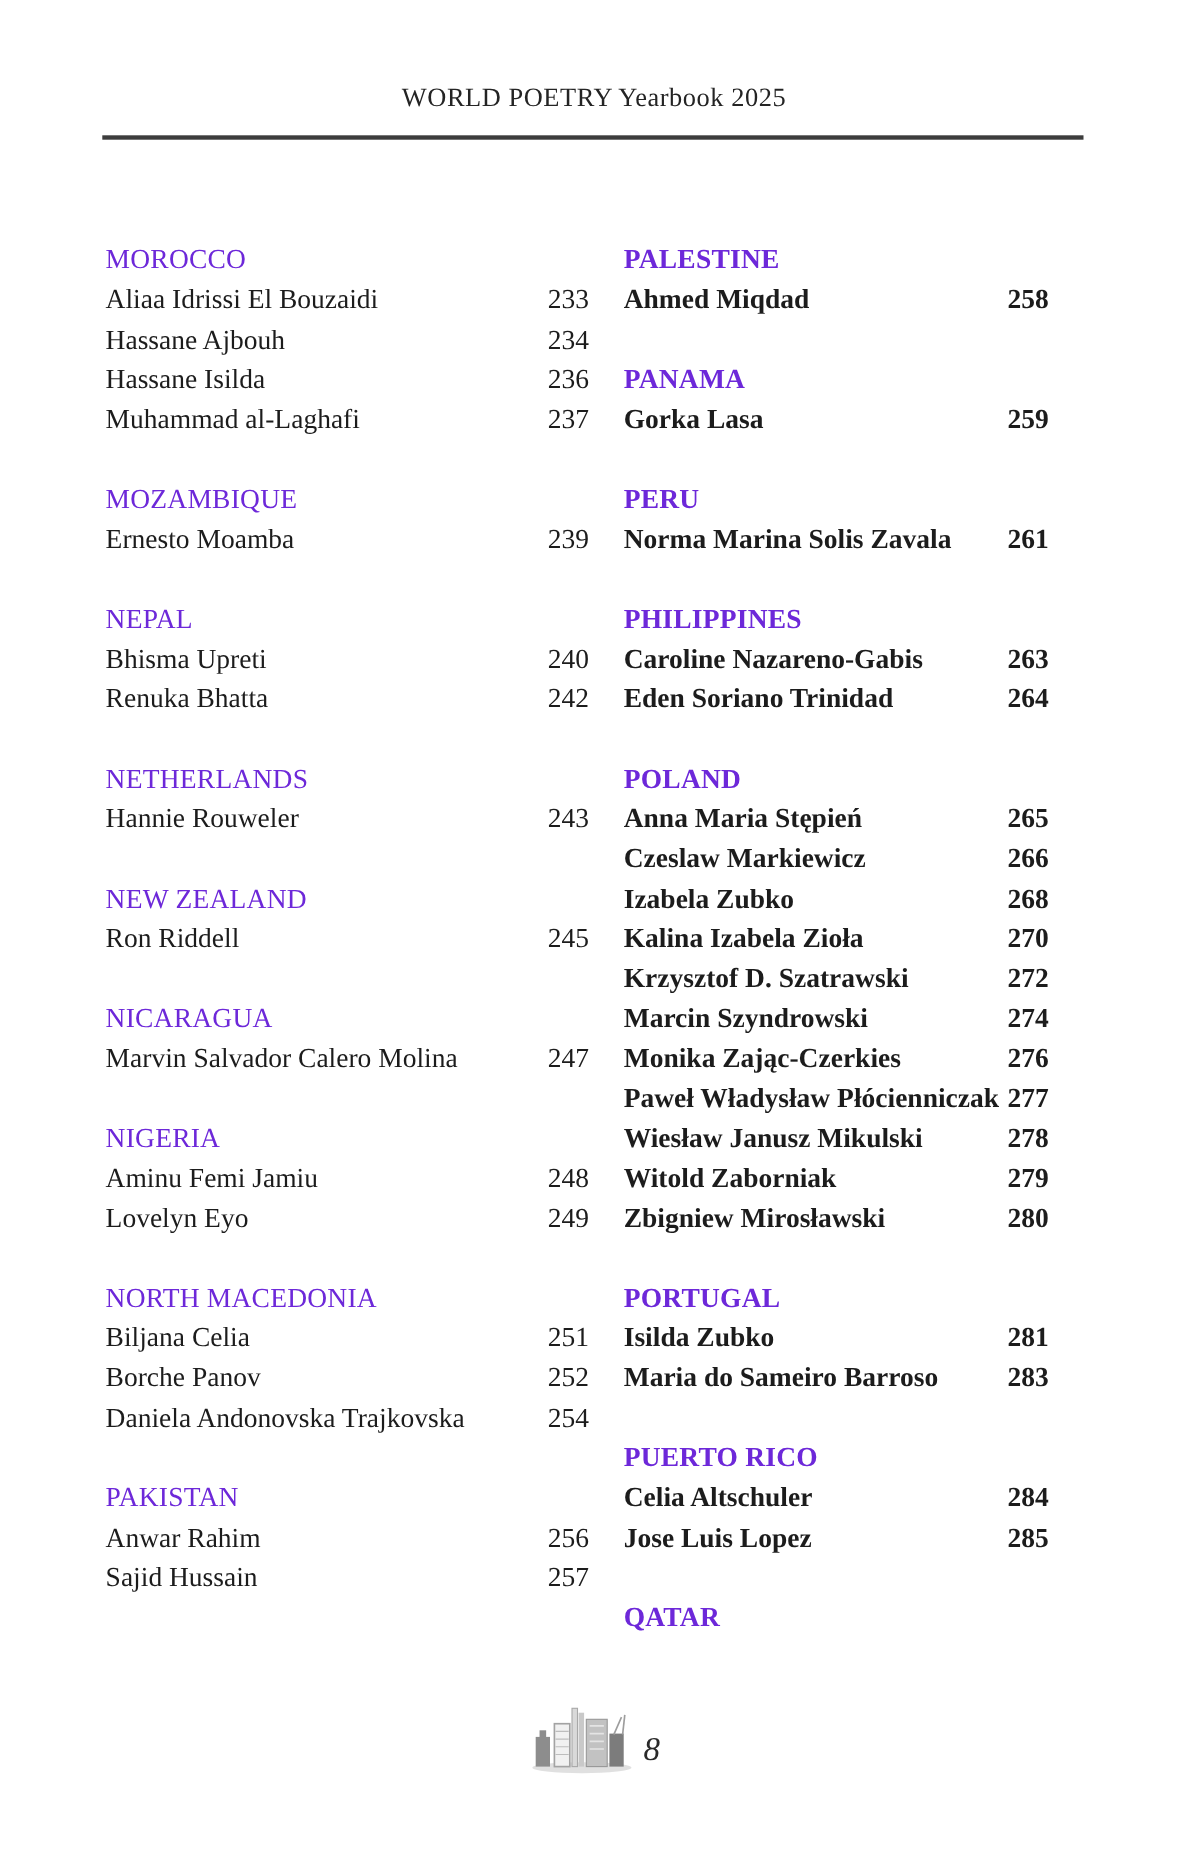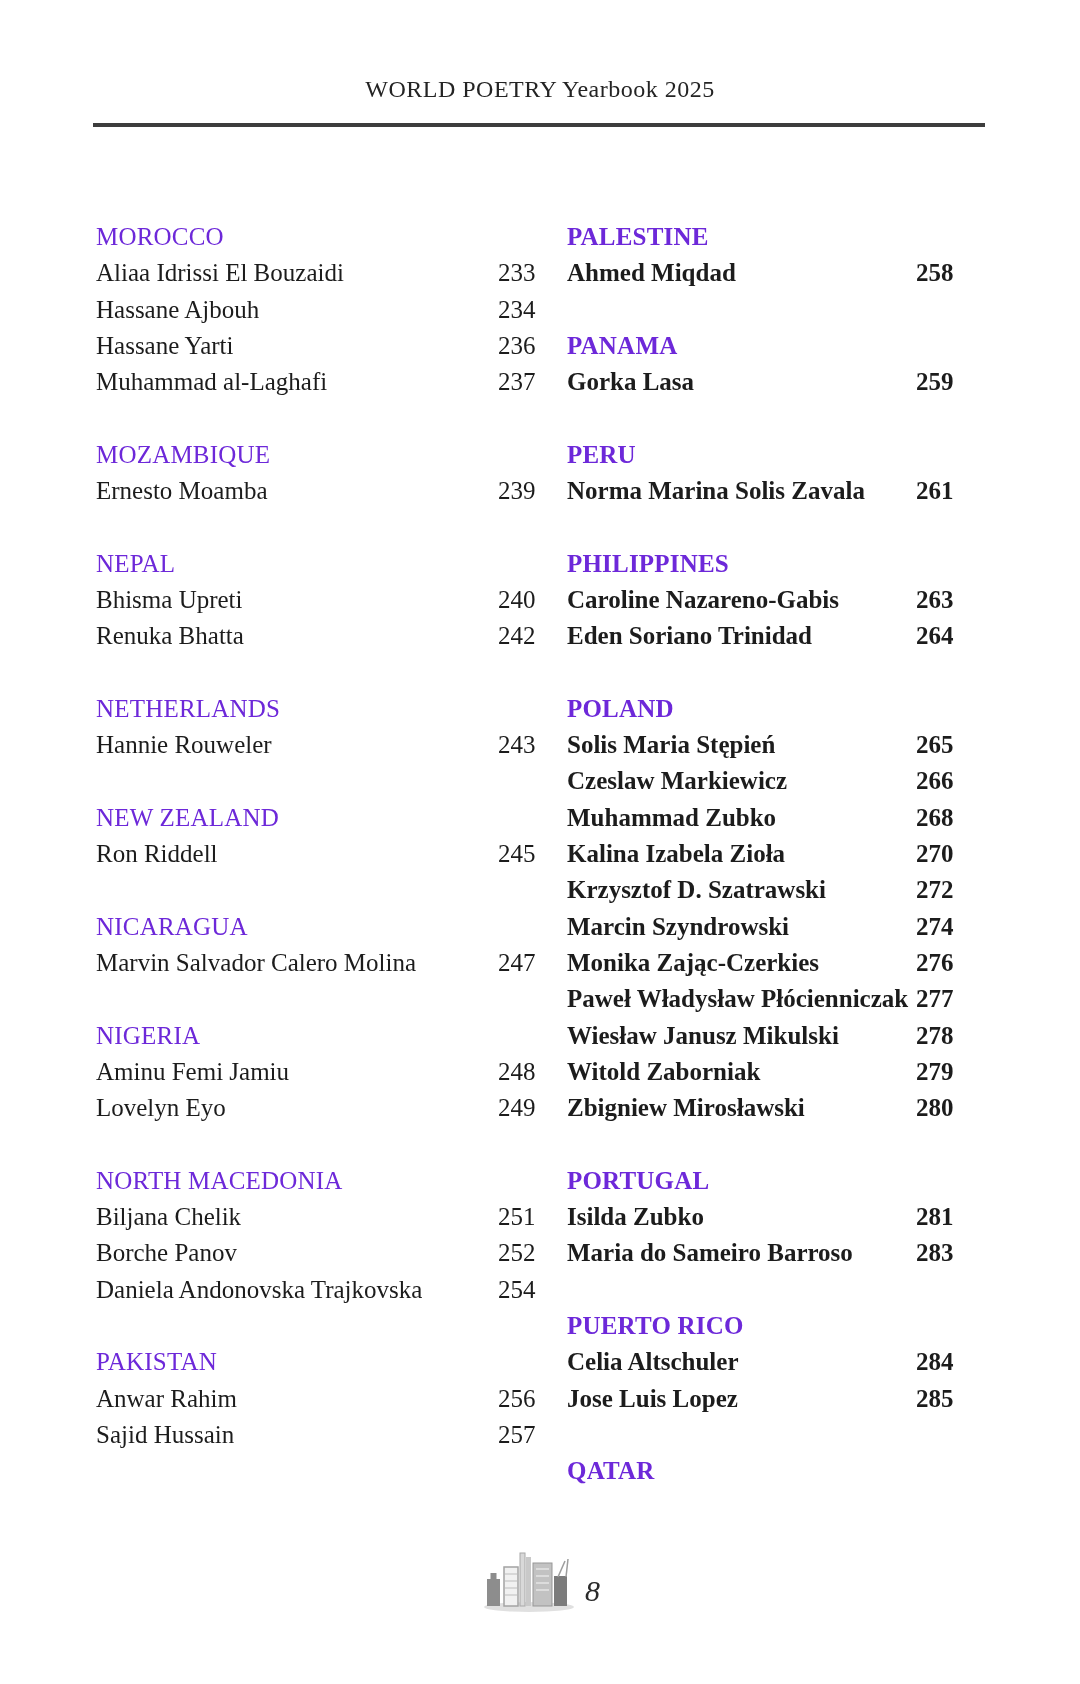--- a/index.html
+++ b/index.html
@@ -45,21 +45,21 @@
 
 <div class="page">
 
   <div class="title">WORLD POETRY Yearbook 2025</div>
   <div class="rule"></div>
 
   <div class="col col-left" id="col-left">
       <div class="row country">MOROCCO</div>
       <div class="row entry"><span class="author-name">Aliaa Idrissi El Bouzaidi</span><span class="page-num">233</span></div>
       <div class="row entry"><span class="author-name">Hassane Ajbouh</span><span class="page-num">234</span></div>
-      <div class="row entry"><span class="author-name">Hassane Yarti</span><span class="page-num">236</span></div>
+      <div class="row entry"><span class="author-name">Hassane Isilda</span><span class="page-num">236</span></div>
       <div class="row entry"><span class="author-name">Muhammad al-Laghafi</span><span class="page-num">237</span></div>
       <div class="row spacer"></div>
       <div class="row country">MOZAMBIQUE</div>
       <div class="row entry"><span class="author-name">Ernesto Moamba</span><span class="page-num">239</span></div>
       <div class="row spacer"></div>
       <div class="row country">NEPAL</div>
       <div class="row entry"><span class="author-name">Bhisma Upreti</span><span class="page-num">240</span></div>
       <div class="row entry"><span class="author-name">Renuka Bhatta</span><span class="page-num">242</span></div>
       <div class="row spacer"></div>
       <div class="row country">NETHERLANDS</div>
@@ -69,21 +69,21 @@
       <div class="row entry"><span class="author-name">Ron Riddell</span><span class="page-num">245</span></div>
       <div class="row spacer"></div>
       <div class="row country">NICARAGUA</div>
       <div class="row entry"><span class="author-name">Marvin Salvador Calero Molina</span><span class="page-num">247</span></div>
       <div class="row spacer"></div>
       <div class="row country">NIGERIA</div>
       <div class="row entry"><span class="author-name">Aminu Femi Jamiu</span><span class="page-num">248</span></div>
       <div class="row entry"><span class="author-name">Lovelyn Eyo</span><span class="page-num">249</span></div>
       <div class="row spacer"></div>
       <div class="row country">NORTH MACEDONIA</div>
-      <div class="row entry"><span class="author-name">Biljana Chelik</span><span class="page-num">251</span></div>
+      <div class="row entry"><span class="author-name">Biljana Celia</span><span class="page-num">251</span></div>
       <div class="row entry"><span class="author-name">Borche Panov</span><span class="page-num">252</span></div>
       <div class="row entry"><span class="author-name">Daniela Andonovska Trajkovska</span><span class="page-num">254</span></div>
       <div class="row spacer"></div>
       <div class="row country">PAKISTAN</div>
       <div class="row entry"><span class="author-name">Anwar Rahim</span><span class="page-num">256</span></div>
       <div class="row entry"><span class="author-name">Sajid Hussain</span><span class="page-num">257</span></div>
     </div>
   <div class="col col-right" id="col-right">
       <div class="row country">PALESTINE</div>
       <div class="row entry"><span class="author-name">Ahmed Miqdad</span><span class="page-num">258</span></div>
@@ -92,23 +92,23 @@
       <div class="row entry"><span class="author-name">Gorka Lasa</span><span class="page-num">259</span></div>
       <div class="row spacer"></div>
       <div class="row country">PERU</div>
       <div class="row entry"><span class="author-name">Norma Marina Solis Zavala</span><span class="page-num">261</span></div>
       <div class="row spacer"></div>
       <div class="row country">PHILIPPINES</div>
       <div class="row entry"><span class="author-name">Caroline Nazareno-Gabis</span><span class="page-num">263</span></div>
       <div class="row entry"><span class="author-name">Eden Soriano Trinidad</span><span class="page-num">264</span></div>
       <div class="row spacer"></div>
       <div class="row country">POLAND</div>
-      <div class="row entry"><span class="author-name">Solis Maria Stępień</span><span class="page-num">265</span></div>
+      <div class="row entry"><span class="author-name">Anna Maria Stępień</span><span class="page-num">265</span></div>
       <div class="row entry"><span class="author-name">Czeslaw Markiewicz</span><span class="page-num">266</span></div>
-      <div class="row entry"><span class="author-name">Muhammad Zubko</span><span class="page-num">268</span></div>
+      <div class="row entry"><span class="author-name">Izabela Zubko</span><span class="page-num">268</span></div>
       <div class="row entry"><span class="author-name">Kalina Izabela Zioła</span><span class="page-num">270</span></div>
       <div class="row entry"><span class="author-name">Krzysztof D. Szatrawski</span><span class="page-num">272</span></div>
       <div class="row entry"><span class="author-name">Marcin Szyndrowski</span><span class="page-num">274</span></div>
       <div class="row entry"><span class="author-name">Monika Zając-Czerkies</span><span class="page-num">276</span></div>
       <div class="row entry"><span class="author-name">Paweł Władysław Płócienniczak</span><span class="page-num">277</span></div>
       <div class="row entry"><span class="author-name">Wiesław Janusz Mikulski</span><span class="page-num">278</span></div>
       <div class="row entry"><span class="author-name">Witold Zaborniak</span><span class="page-num">279</span></div>
       <div class="row entry"><span class="author-name">Zbigniew Mirosławski</span><span class="page-num">280</span></div>
       <div class="row spacer"></div>
       <div class="row country">PORTUGAL</div>

